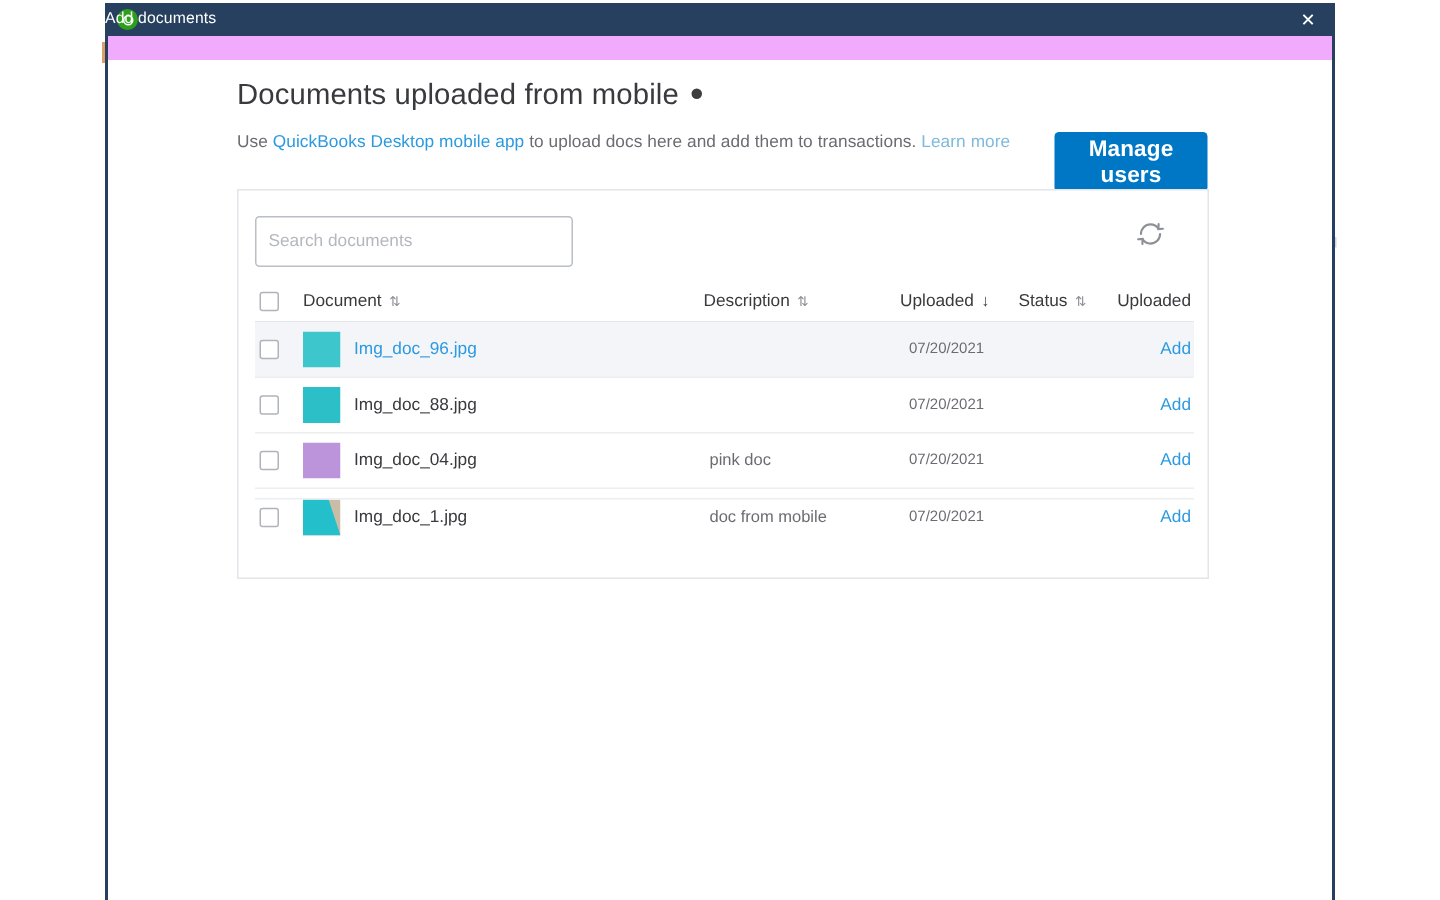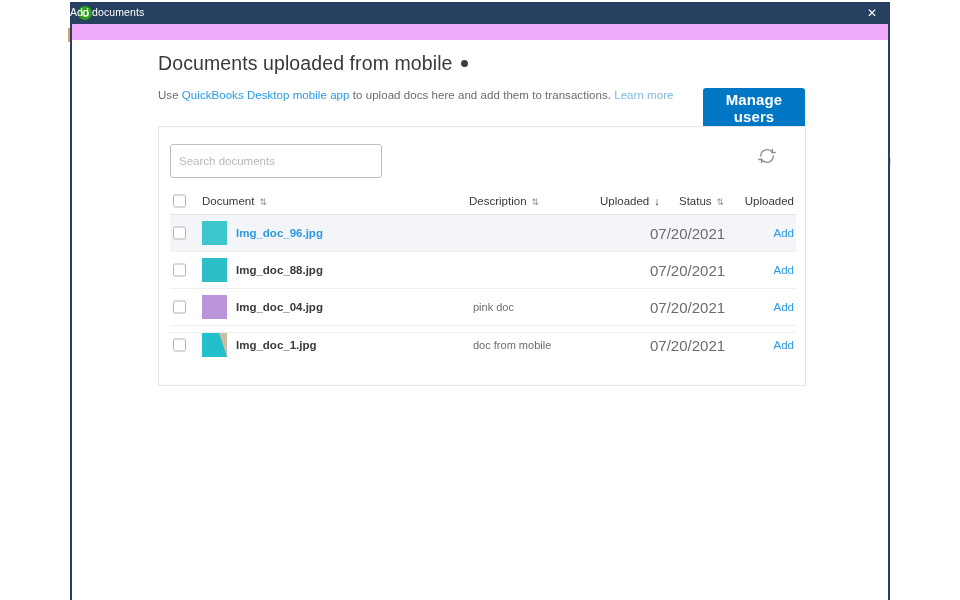--- a/index.html
+++ b/index.html
@@ -275,41 +275,39 @@
     overflow: hidden;
   }
   .c-doc {
     position: absolute;
     left: 66px;
     top: 50%;
     transform: translateY(-50%);
     font-size: 11.5px;
     color: #393a3d;
     white-space: nowrap;
-    font-weight: bold;
   }
   .c-doc.linkish { color: #2b9ae0; cursor: pointer; }
   .c-desc {
     position: absolute;
     left: 303px;
     top: 50%;
     transform: translateY(-50%);
     font-size: 11px;
     color: #6b6c72;
     white-space: nowrap;
   }
   .c-upl {
     position: absolute;
     left: 436px;
     top: 50%;
     transform: translateY(-50%);
-    font-size: 15px;
+    font-size: 10px;
     color: #6b6c72;
     white-space: nowrap;
-    margin-left: 44px;
   }
   .c-act {
     position: absolute;
     right: 2px;
     top: 50%;
     transform: translateY(-50%);
     font-size: 11.5px;
     color: #2b9ae0;
     cursor: pointer;
     white-space: nowrap;

